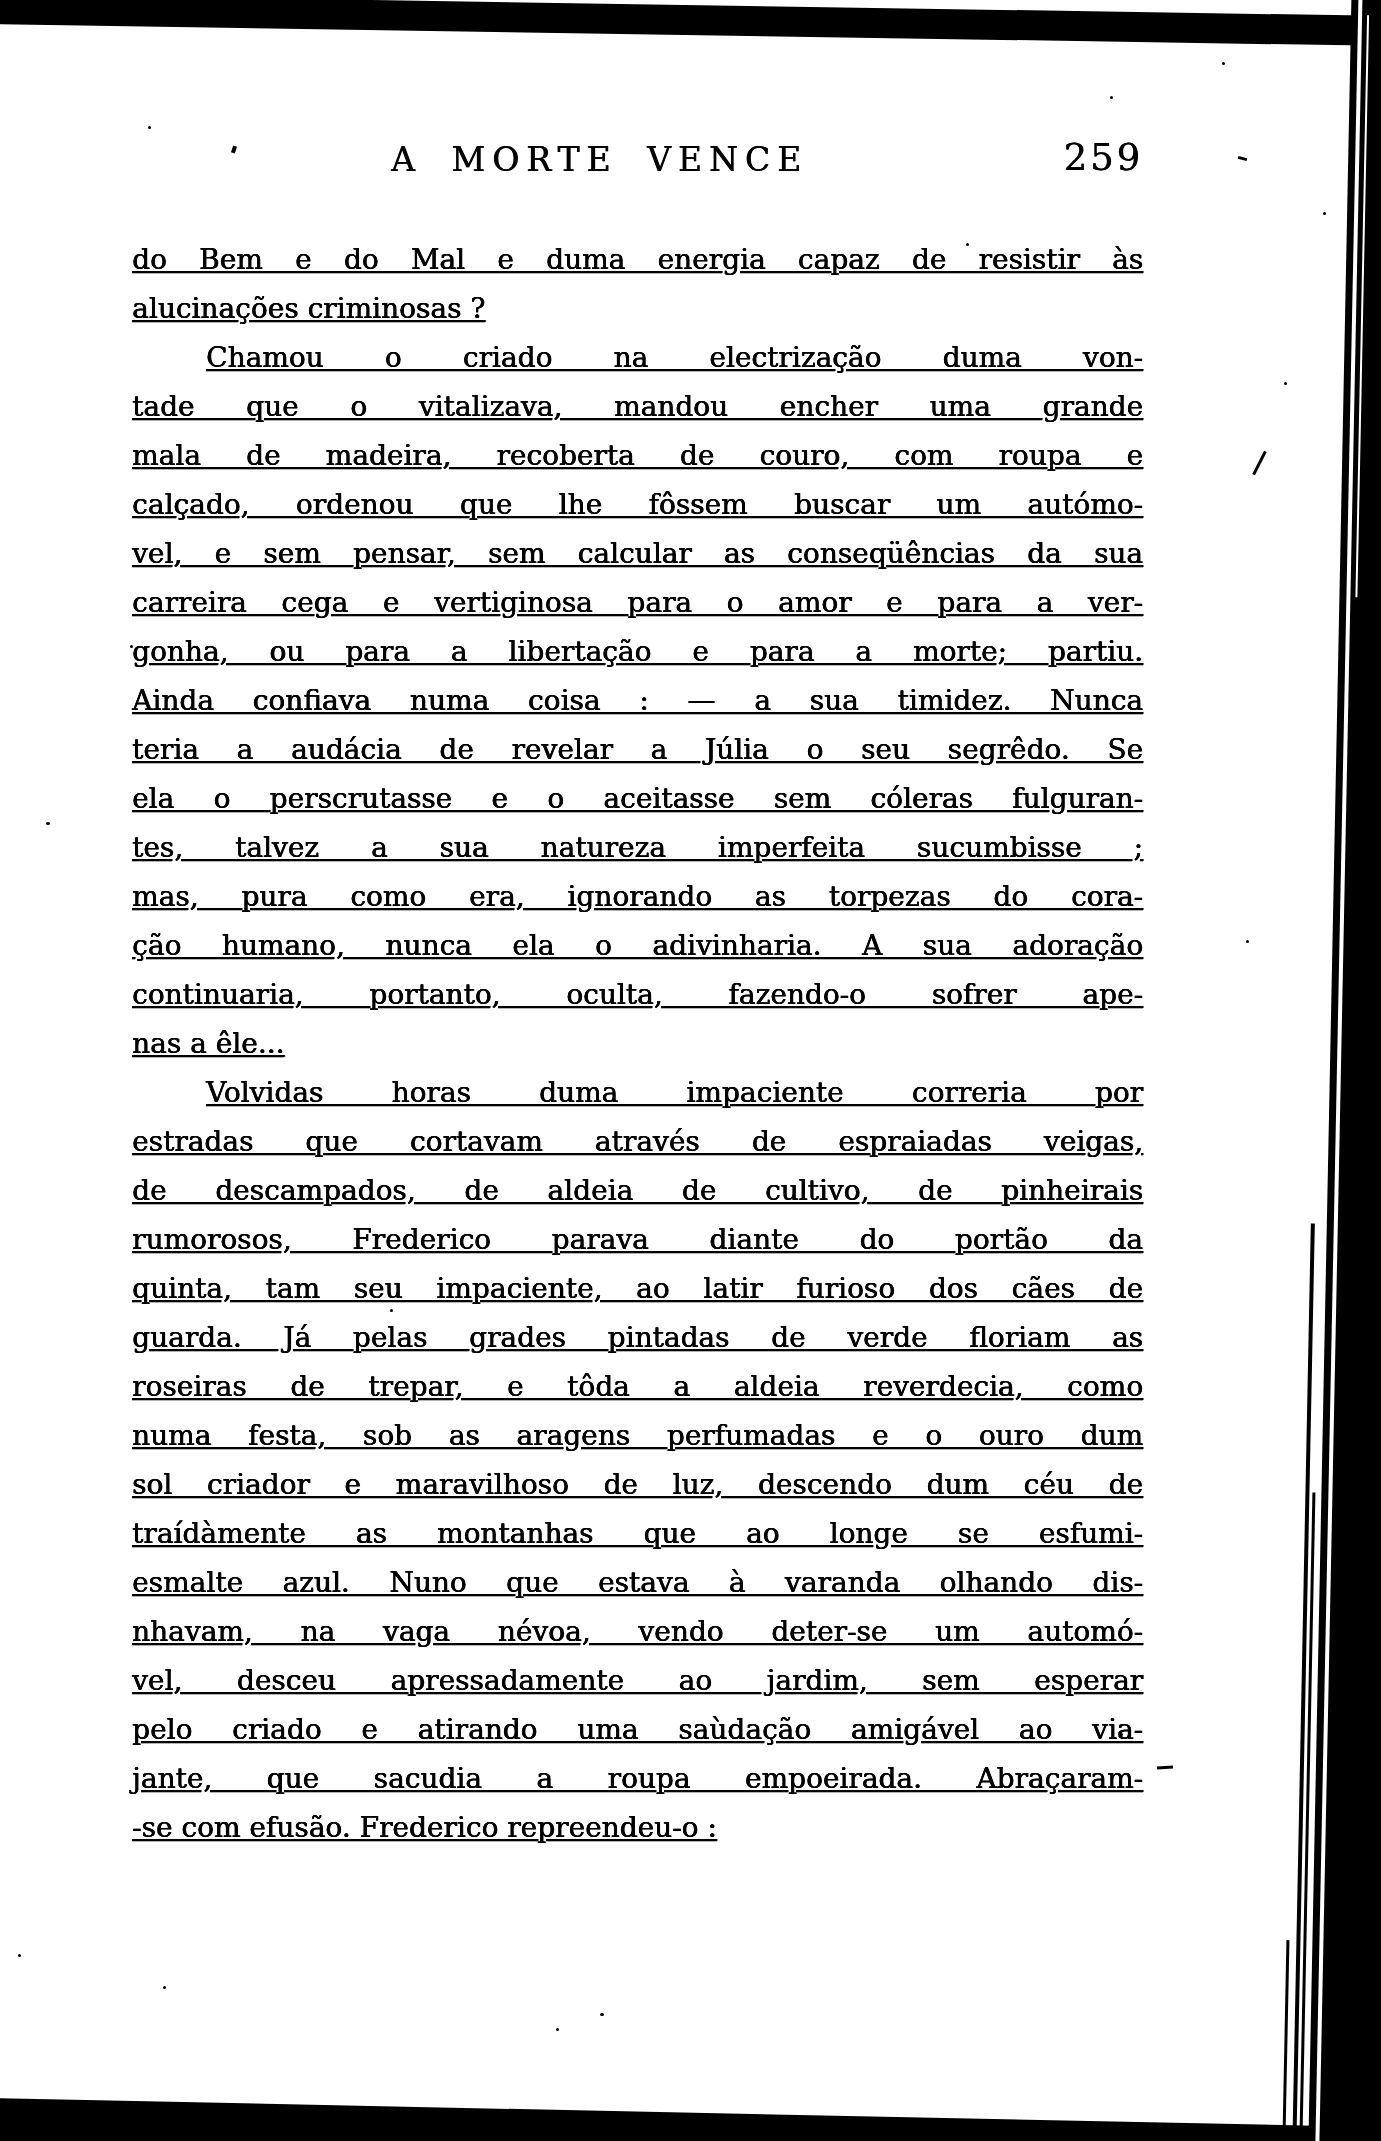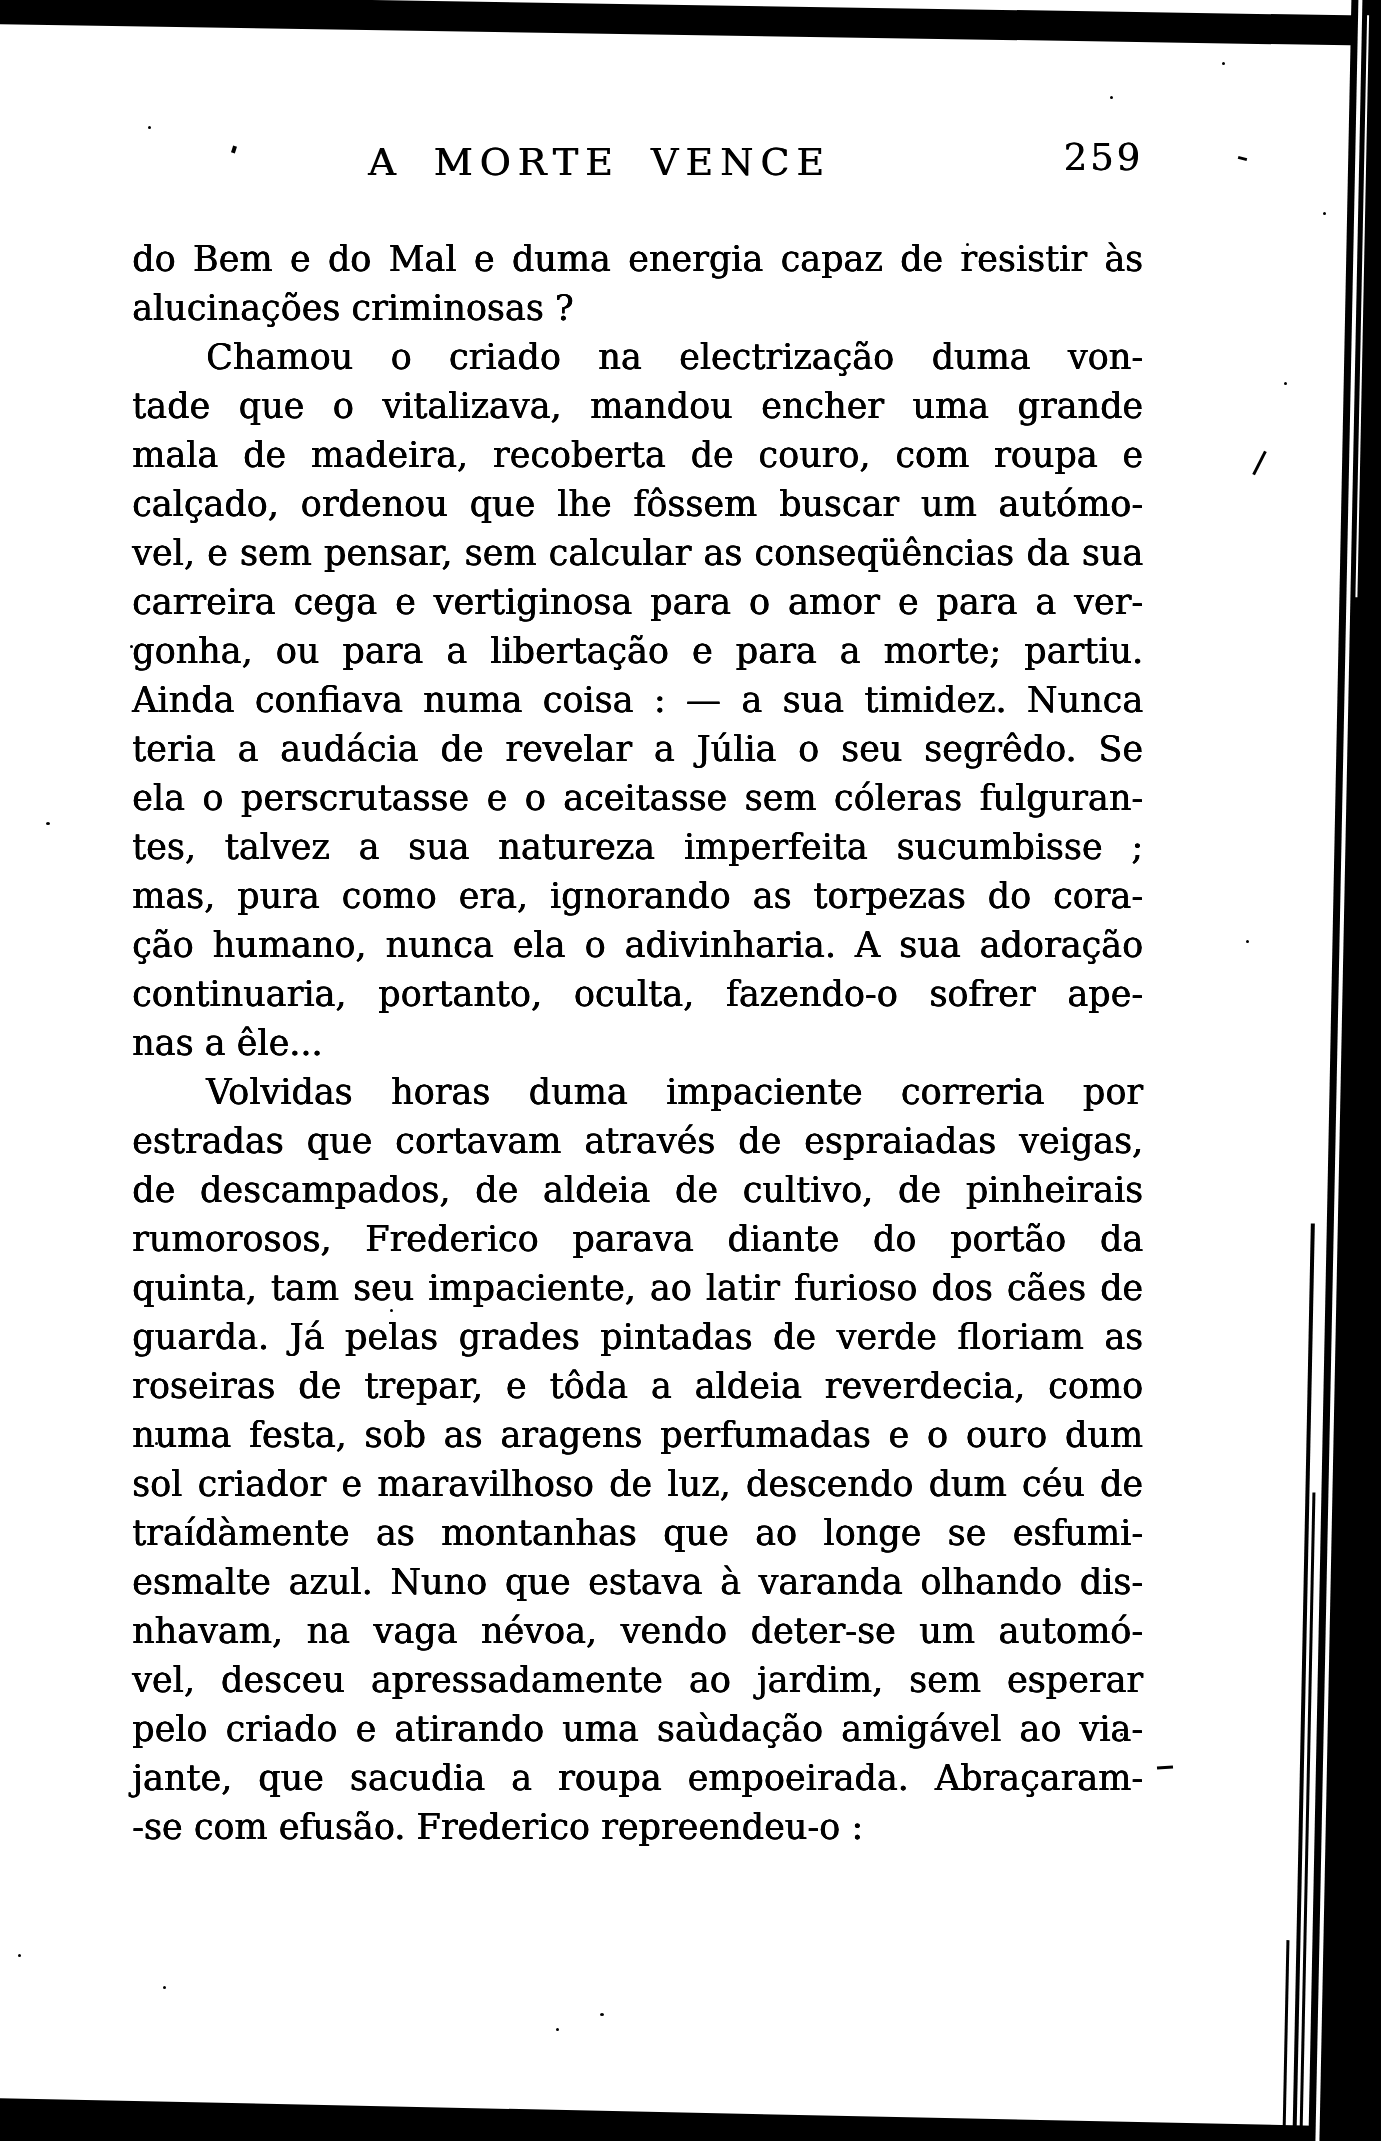--- a/index.html
+++ b/index.html
@@ -13,37 +13,38 @@
   }
   .page{position:absolute;inset:0;background:#ffffff;overflow:hidden;}
 
   
   .content{position:absolute;left:132px;width:1011px;top:0;height:100%;}
 
   .running-title{
     position:absolute;top:140px;left:0;right:0;
     text-align:center;
     transform:translateX(-38px);
-    font-size:38px;letter-spacing:7px;word-spacing:12px;
+    font-size:33px;letter-spacing:7px;word-spacing:12px;
     text-shadow:0.6px 0 0 currentColor;
     white-space:nowrap;
   }
   .page-number{
     position:absolute;top:136px;right:0;
     font-size:37px;letter-spacing:3px;
     text-shadow:0.6px 0 0 currentColor;
   }
 
   .text-block{position:absolute;top:235px;left:0;right:0;}
   .line{
     height:49px;line-height:49px;
-    font-size:35px;
+    font-size:28px;
     text-align:justify;text-align-last:justify;
     white-space:normal;
     text-shadow:0.55px 0 0 currentColor, 0 0.3px 0 currentColor;
+    text-decoration:underline;
   }
   .line.para-end{text-align-last:left;}
   .line.indent{text-indent:74px;}
 
   
   .top-band{
     position:absolute;left:-10px;width:1420px;height:30px;top:-6px;
     background:#000;
     transform:rotate(0.9deg);transform-origin:left center;
   }

